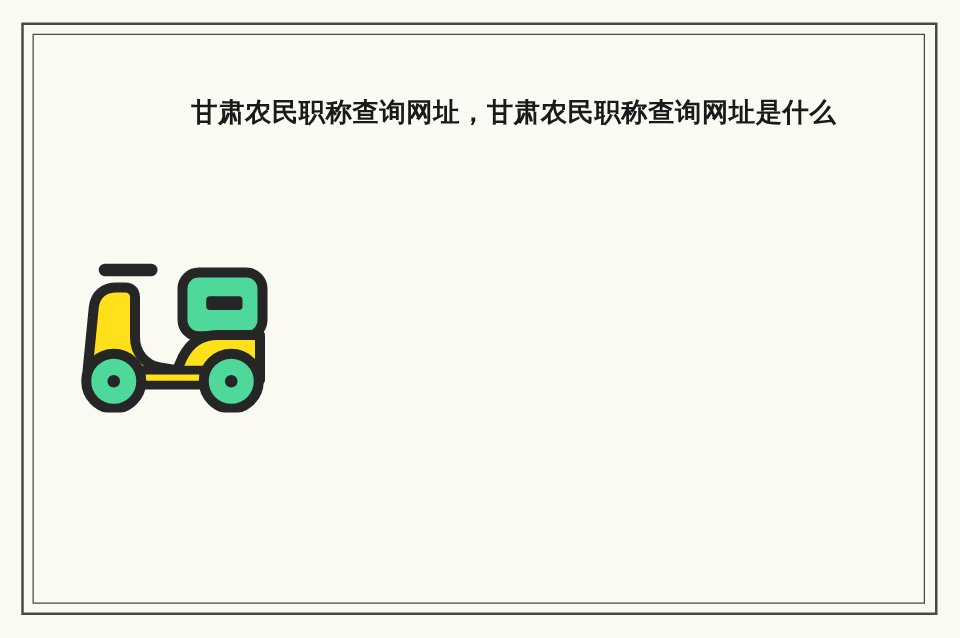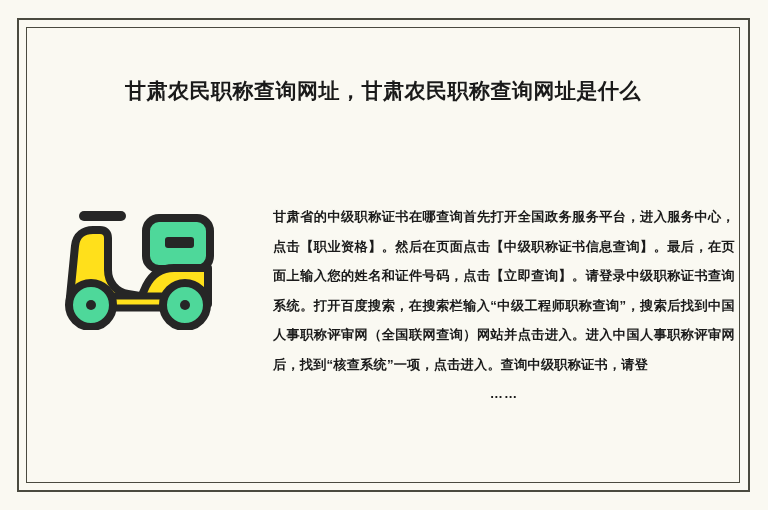--- a/index.html
+++ b/index.html
@@ -43,20 +43,21 @@
     position: absolute;
     left: 26px;
     top: 75px;
     width: 714px;
     text-align: center;
     font-size: 21px;
     font-weight: bold;
     color: #1a1a1a;
     letter-spacing: 0.5px;
     line-height: 32px;
+    padding-left: 28px;
   }
   
   .content {
     position: absolute;
     left: 26px;
     top: 190px;
     width: 714px;
     height: 280px;
   }
   
@@ -123,19 +124,15 @@
         <rect x="47" y="96" width="78" height="12" rx="5" fill="#ffe01b" stroke="#262626" stroke-width="7"></rect>
 
         <circle cx="43" cy="105" r="22" fill="#4ed89a" stroke="#262626" stroke-width="8"></circle>
         <circle cx="43" cy="105" r="5" fill="#262626"></circle>
 
         <circle cx="137" cy="105" r="22" fill="#4ed89a" stroke="#262626" stroke-width="8"></circle>
         <circle cx="137" cy="105" r="5" fill="#262626"></circle>
       </svg>
     </div>
 
-    <div class="body-text">
-      <span>甘肃省的中级职称证书在哪查询首先打开全国政务服务平台，进入服务中心，点击【职业资格】。然后在页面点击【中级职称证书信息查询】。最后，在页面上输入您的姓名和证件号码，点击【立即查询】。请登录中级职称证书查询系统。打开百度搜索，在搜索栏输入“中级工程师职称查询”，搜索后找到中国人事职称评审网（全国联网查询）网站并点击进入。进入中国人事职称评审网后，找到“核查系统”一项，点击进入。查询中级职称证书，请登</span>
-      <span class="ellipsis">……</span>
-    </div>
 
   </div>
 </div>
 
 </body></html>

